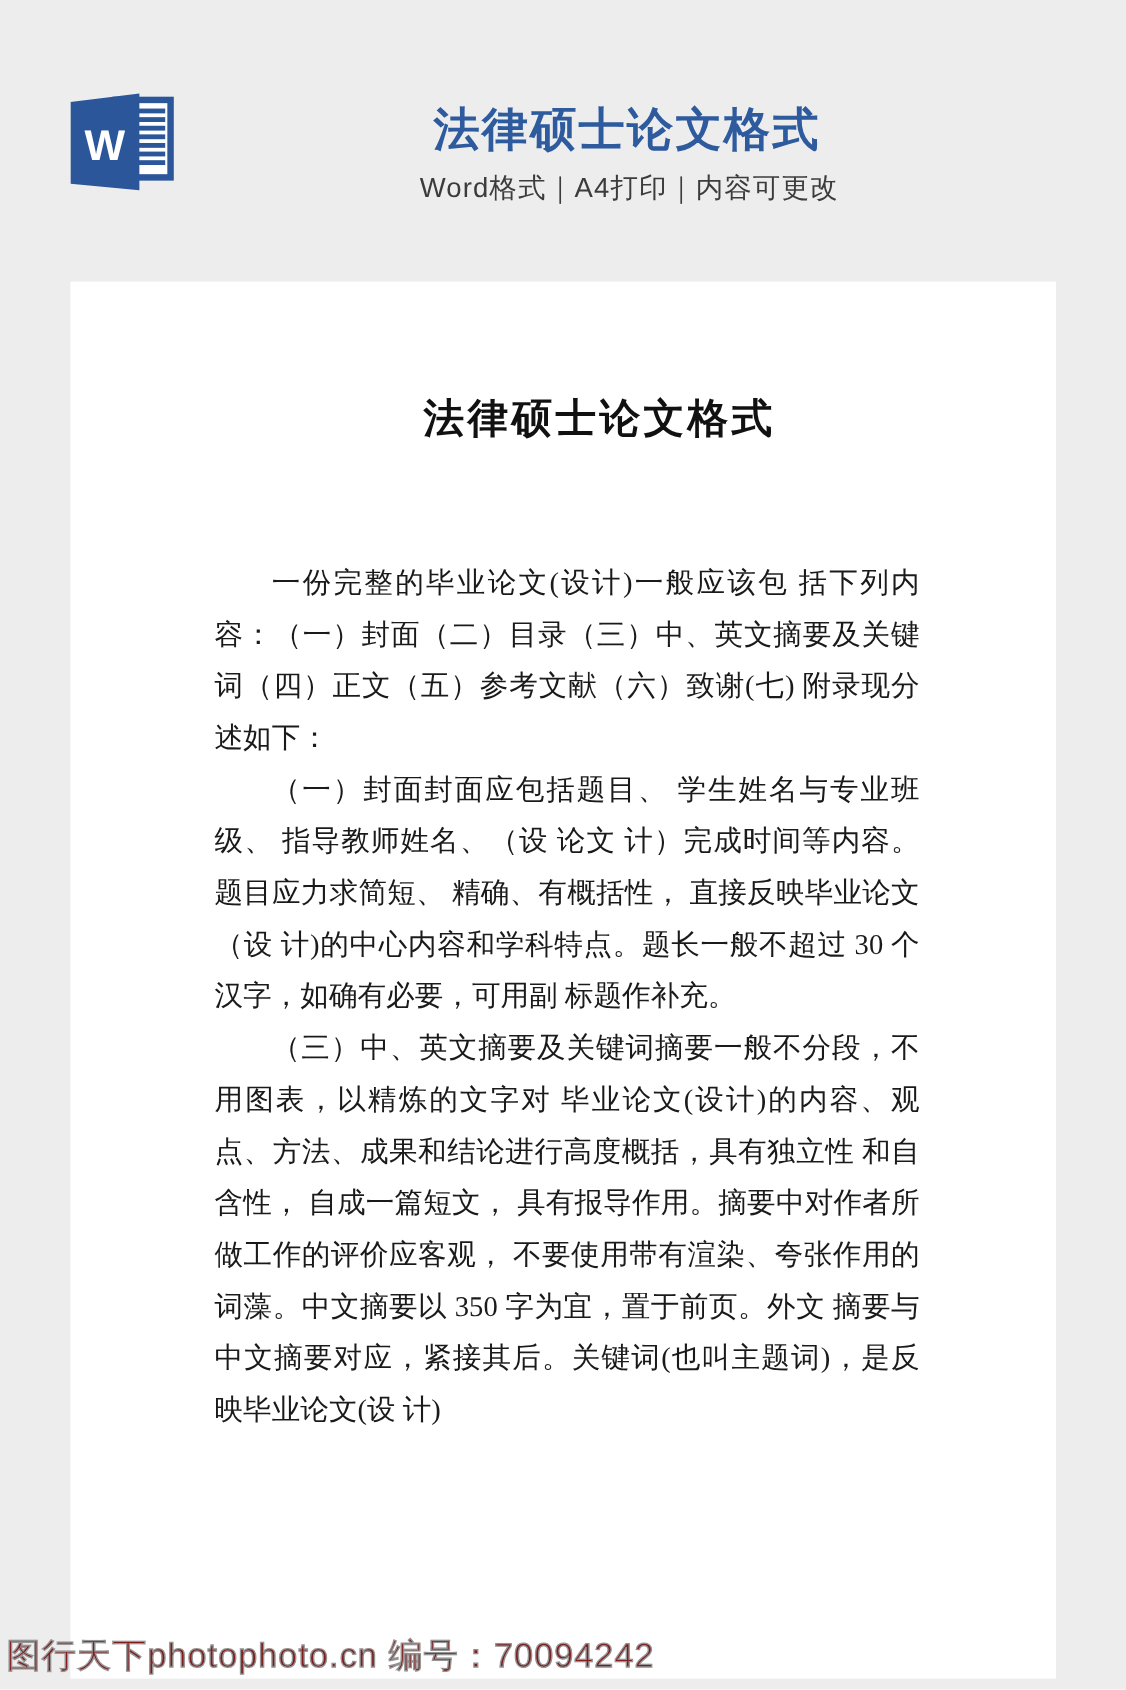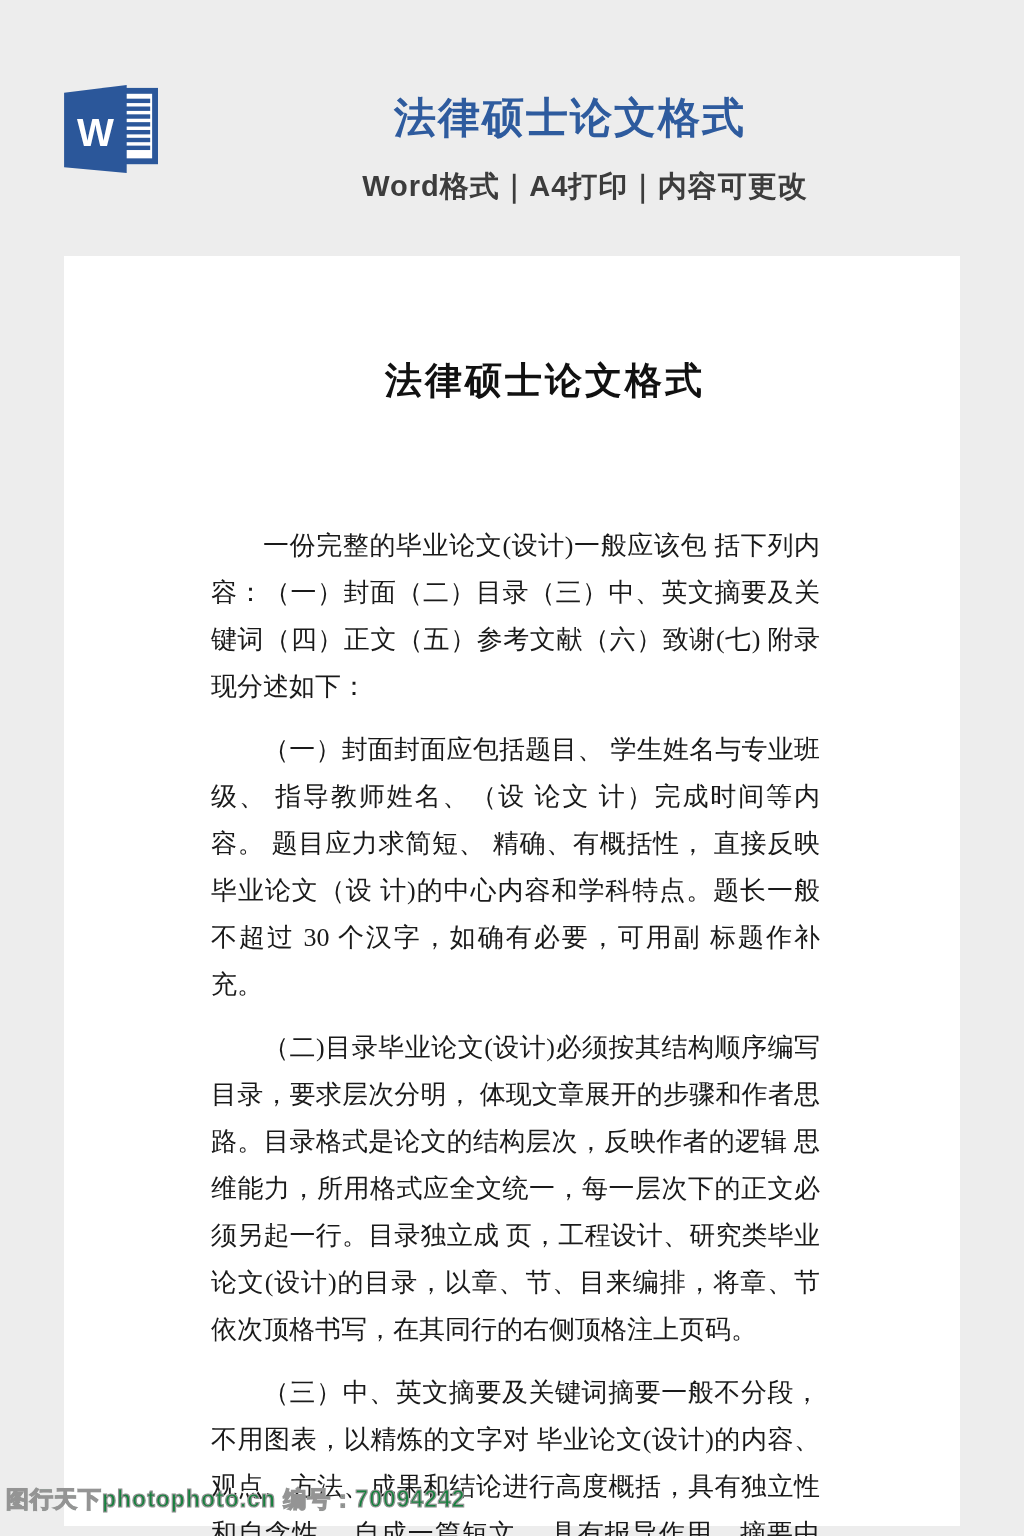--- a/index.html
+++ b/index.html
@@ -14,23 +14,23 @@
   .word-icon{
     position:absolute;left:64px;top:84px;width:98px;height:90px;
   }
   .hero-title{
     position:absolute;left:320px;top:90px;width:500px;margin:0;
     text-align:center;
     font-size:42px;font-weight:bold;letter-spacing:2px;
     color:#2e5b9e;
   }
   .hero-subtitle{
-    position:absolute;left:320px;top:152px;width:500px;margin:15px;
+    position:absolute;left:320px;top:152px;width:500px;margin:2px;
     text-align:center;
-    font-size:29px;font-weight:700;letter-spacing:1px;
+    font-size:25px;font-weight:400;letter-spacing:1px;
     color:#3c3c3c;
   }
   
   .doc-page{
     position:absolute;left:64px;top:256px;width:896px;height:1270px;
     background:#ffffff;
   }
   .doc-title{
     position:absolute;left:161px;top:100px;width:640px;margin:0;
     text-align:center;
@@ -38,26 +38,26 @@
     font-size:37px;font-weight:bold;letter-spacing:3px;
     color:#111111;
   }
   .doc-body{
     position:absolute;left:131px;top:250px;width:641px;
     font-family:"Liberation Serif","DejaVu Serif",serif;
     font-size:26px;line-height:47px;
     text-align:justify;
     color:#1a1a1a;
   }
-  .doc-body p{margin:16px;text-indent:2em;}
+  .doc-body p{margin:0;text-indent:2em;}
   
   .watermark{
     position:absolute;left:6px;top:1484px;
-    font-size:23px;font-weight:bold;letter-spacing:1px;
-    color:#15803d;
+    font-size:31px;font-weight:normal;letter-spacing:1px;
+    color:#7f1d1d;
     -webkit-text-stroke:1.2px #949494;
     text-shadow:0 0 1px #9b9b9b;
     white-space:nowrap;
   }
 </style>
 </head>
 <body>
 
 <div class="canvas">
 
@@ -82,20 +82,19 @@
     </span>
     <h1 class="hero-title">法律硕士论文格式</h1>
     <p class="hero-subtitle">Word格式｜A4打印｜内容可更改</p>
   </header>
 
   <main class="doc-page">
     <h2 class="doc-title">法律硕士论文格式</h2>
     <div class="doc-body">
       <p>一份完整的毕业论文(设计)一般应该包 括下列内容：（一）封面（二）目录（三）中、英文摘要及关键词（四）正文（五）参考文献（六）致谢(七) 附录现分述如下：</p>
       <p>（一）封面封面应包括题目、 学生姓名与专业班级、 指导教师姓名、（设 论文 计）完成时间等内容。 题目应力求简短、 精确、有概括性， 直接反映毕业论文（设 计)的中心内容和学科特点。题长一般不超过 30 个汉字，如确有必要，可用副 标题作补充。</p>
-      <p>（二)目录毕业论文(设计)必须按其结构顺序编写目录，要求层次分明， 体现文章展开的步骤和作者思路。目录格式是论文的结构层次，反映作者的逻辑 思维能力，所用格式应全文统一，每一层次下的正文必须另起一行。目录独立成 页，工程设计、研究类毕业论文(设计)的目录，以章、节、目来编排，将章、节 依次顶格书写，在其同行的右侧顶格注上页码。</p>
       <p>（三）中、英文摘要及关键词摘要一般不分段，不用图表，以精炼的文字对 毕业论文(设计)的内容、观点、方法、成果和结论进行高度概括，具有独立性 和自含性， 自成一篇短文， 具有报导作用。摘要中对作者所做工作的评价应客观， 不要使用带有渲染、夸张作用的词藻。中文摘要以 350 字为宜，置于前页。外文 摘要与中文摘要对应，紧接其后。关键词(也叫主题词)，是反映毕业论文(设 计)</p>
     </div>
   </main>
 
   <div class="watermark">图行天下photophoto.cn 编号：70094242</div>
 
 </div>
 
 </body></html>

